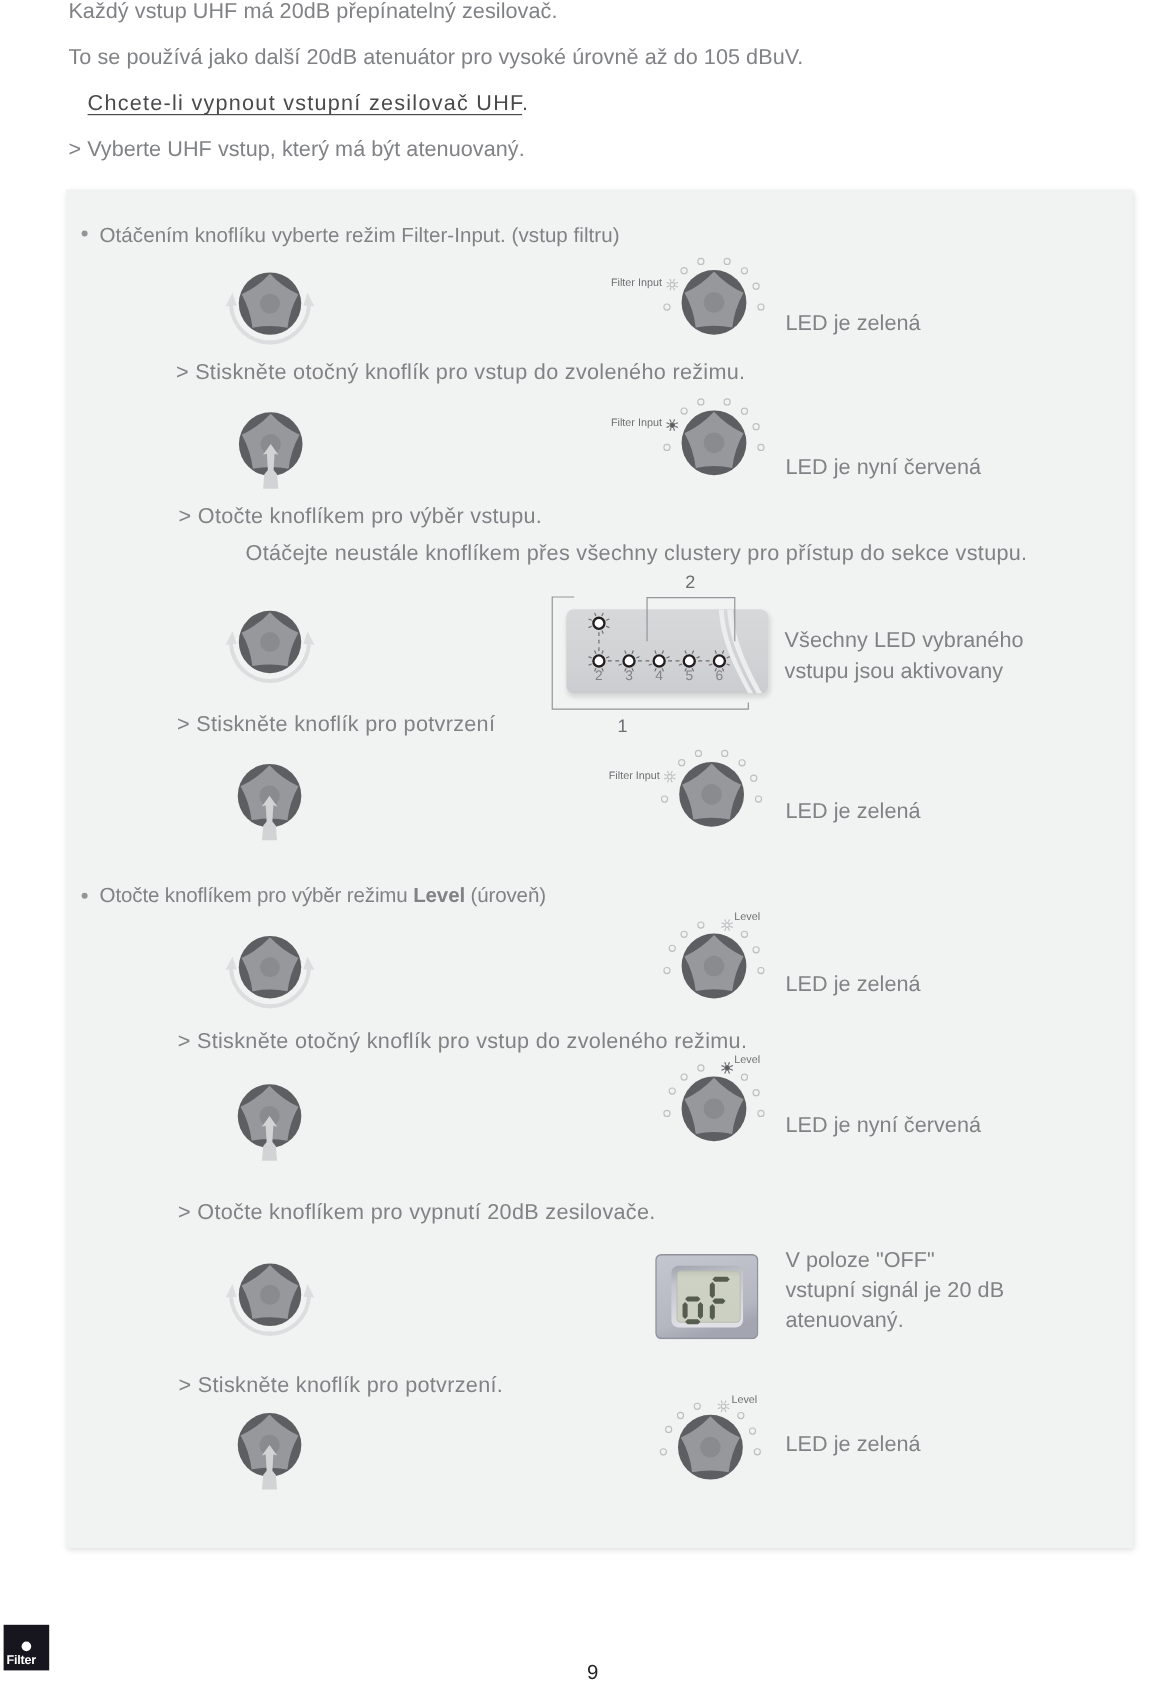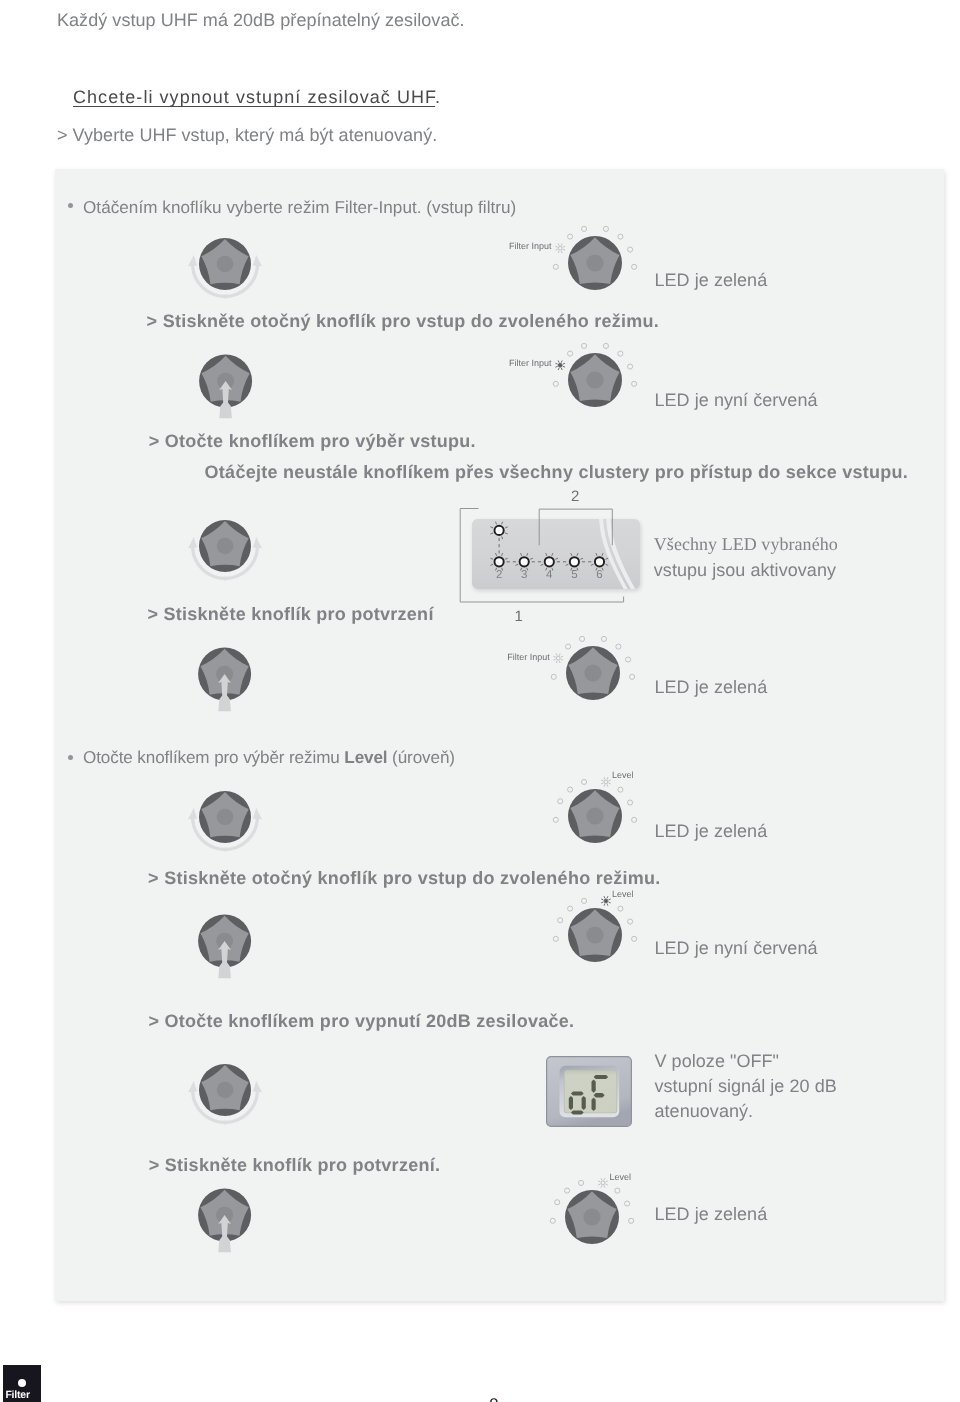--- a/index.html
+++ b/index.html
@@ -1,19 +1,19 @@
 <!DOCTYPE html>
 <html><head>
 <meta charset="utf-8">
 <style>
   html,body{margin:0;padding:0;background:#fff;}
   body{width:960px;height:1402px;font-family:"Liberation Sans",sans-serif;overflow:hidden;position:relative;-webkit-font-smoothing:antialiased;text-rendering:geometricPrecision;}
   .abs{position:absolute;}
   .tx{position:absolute;white-space:nowrap;color:#808285;font-size:18px;line-height:1;letter-spacing:0.05px;}
-  .tx-step{letter-spacing:0.26px;font-weight:bold;}
+  .tx-step{letter-spacing:0.26px;}
   .tx-bullet{font-size:17.1px;letter-spacing:0.05px;}
   .tx-dark{color:#4a4a4d;letter-spacing:1.05px;}
   .u{text-decoration:underline;text-underline-offset:3px;text-decoration-thickness:1px;margin-left:16px;}
   .panel{position:absolute;left:55px;top:158px;width:889px;height:1132px;background:#f1f2f2;
          box-shadow:1px 2px 5px rgba(0,0,0,0.13);}
   .bullet{position:absolute;width:5px;height:5px;border-radius:50%;background:#939598;}
   .knob{position:absolute;}
   .smalllbl{position:absolute;color:#6d6e71;font-size:9px;line-height:1;white-space:nowrap;}
   .pg-num{position:absolute;left:0;top:1385.2px;width:988px;text-align:center;color:#231f20;font-size:17px;line-height:1;}
   .logo{position:absolute;left:3px;top:1354px;width:38px;height:38px;background:#17161f;}
@@ -21,23 +21,24 @@
   .logo .nm{position:absolute;left:2.4px;bottom:2.8px;opacity:0.999;will-change:opacity;color:#fff;font-size:10.5px;font-weight:bold;letter-spacing:-0.2px;line-height:1;}
   .ledpanel{position:absolute;background:#d4d5d7;border-radius:6px;box-shadow:1px 2px 4px rgba(0,0,0,0.13);}
   .dispbox{position:absolute;}
   .lednum{position:absolute;color:#808285;font-size:11.5px;line-height:1;text-align:center;}
   .brk{position:absolute;}
   .brkno{position:absolute;color:#6d6e71;font-size:15px;line-height:1;}
 </style>
 </head>
 <body>
 
-<div class="abs" style="left:0;top:11px;width:960px;height:1142px;border-radius:30px;">
+<div class="abs" style="left:0;top:0;width:960px;height:1142px;border-radius:30px;">
 
   <div class="tx" style="left:57px;top:-0.5px;">Každý vstup UHF má 20dB přepínatelný zesilovač.</div>
+  <div class="tx" style="left:57px;top:38px;">To se používá jako další 20dB atenuátor pro vysoké úrovně až do 105 dBuV.</div>
   <div class="tx tx-dark" style="left:57px;top:77.3px;"><span class="u">Chcete-li vypnout vstupní zesilovač UHF</span><span>.</span></div>
   <div class="tx" style="left:57px;top:114.5px;">&gt; Vyberte UHF vstup, který má být atenuovaný.</div>
 
   <div class="panel"></div>
 <div class="bullet" style="left:67.5px;top:192.3px;"></div>
 <div class="tx tx-bullet" style="left:83px;top:188px;">Otáčením knoflíku vyberte režim Filter-Input. (vstup filtru)</div>
 <div class="knob" style="left:154.5px;top:202.5px;width:140.0px;height:120.0px;"><svg width="140.0" height="120.0" viewBox="0 0 140 120">
         <path d="M38.76 41.04L32.97 52.20L35.91 52.02A34.15 34.15 0 0 0 71.19 84.13L71.08 80.83A30.85 30.85 0 0 1 39.20 51.83L42.15 51.65Z" fill="#dcdddf"></path>
         <path d="M101.24 41.04L107.03 52.20L104.09 52.02A34.15 34.15 0 0 1 68.81 84.13L68.92 80.83A30.85 30.85 0 0 0 100.80 51.83L97.85 51.65Z" fill="#dcdddf"></path>
         <g transform="translate(42.340,22.340) scale(0.5532)">
@@ -212,21 +213,21 @@
       <div class="lednum" style="left:120.5px;top:51.4px;width:14px;">6</div>
     </div>
 <div class="brk" style="left:458px;top:495px;width:170px;height:100px;"><svg width="170" height="100" viewBox="0 0 170 100">
         <path d="M20.5 2.5 L2.2 2.5 L2.2 96 L165.6 96 L165.6 90.5" fill="none" stroke="#939598" stroke-width="1"></path>
       </svg></div>
 <div class="brkno" style="left:514.5px;top:597.5px;">1</div>
 <div class="brk" style="left:536px;top:496px;width:82px;height:41px;"><svg width="82" height="41" viewBox="0 0 82 41">
         <path d="M3.2 38.3 L3.2 2.1 L76.3 2.1 L76.3 38.3" fill="none" stroke="#939598" stroke-width="1"></path>
       </svg></div>
 <div class="brkno" style="left:571px;top:477.5px;">2</div>
-<div class="tx" style="left:653.8px;top:523.9px;font-family:Liberation Serif, serif;">Všechny LED vybraného</div>
+<div class="tx" style="left:653.8px;top:523.9px;">Všechny LED vybraného</div>
 <div class="tx" style="left:653.8px;top:550.4px;">vstupu jsou aktivovany</div>
 <div class="tx tx-step" style="left:147.5px;top:594.1px;">&gt; Stiskněte knoflík pro potvrzení</div>
 <div class="knob" style="left:190.1px;top:627.6px;width:70px;height:77px;"><svg width="70" height="77" viewBox="0 0 70 77">
         <g transform="translate(6.409,6.909) scale(0.5638)">
           <circle cx="50" cy="50" r="47" fill="#5c5e61"></circle>
           <path d="M50.00 5.00Q68.30 24.82 92.80 36.09Q79.60 59.62 76.45 86.41Q50.00 81.13 23.55 86.41Q20.40 59.62 7.20 36.09Q31.70 24.82 50.00 5.00Z" fill="#96989b"></path>
           <path d="M3 50 A47 47 0 0 0 97 50 A47 47 0 0 0 3 50Z" fill="none"></path>
           <circle cx="50" cy="50" r="15" fill="#898b8e"></circle>
         </g>
         <path d="M34.6 35.1 L41.0 44.0 L37.8 43.1 L37.0 56.6 L39.9 60.2 L40.9 72.3 L28.3 72.3 L29.3 60.2 L32.2 56.6 L31.4 43.1 L28.2 44.0 Z" fill="#d2d3d5"></path>

